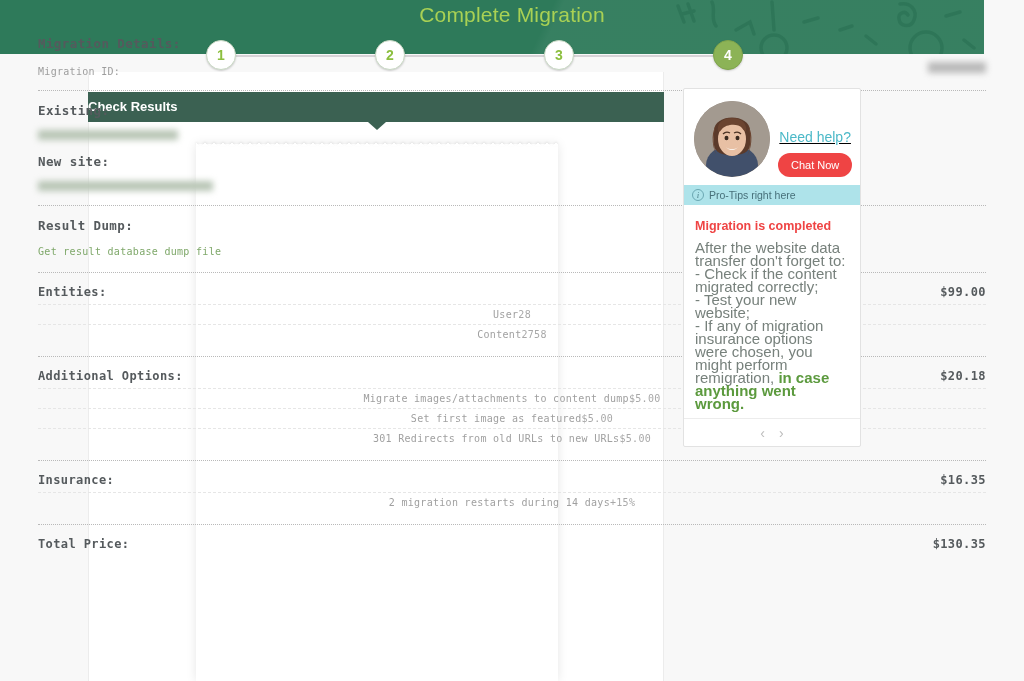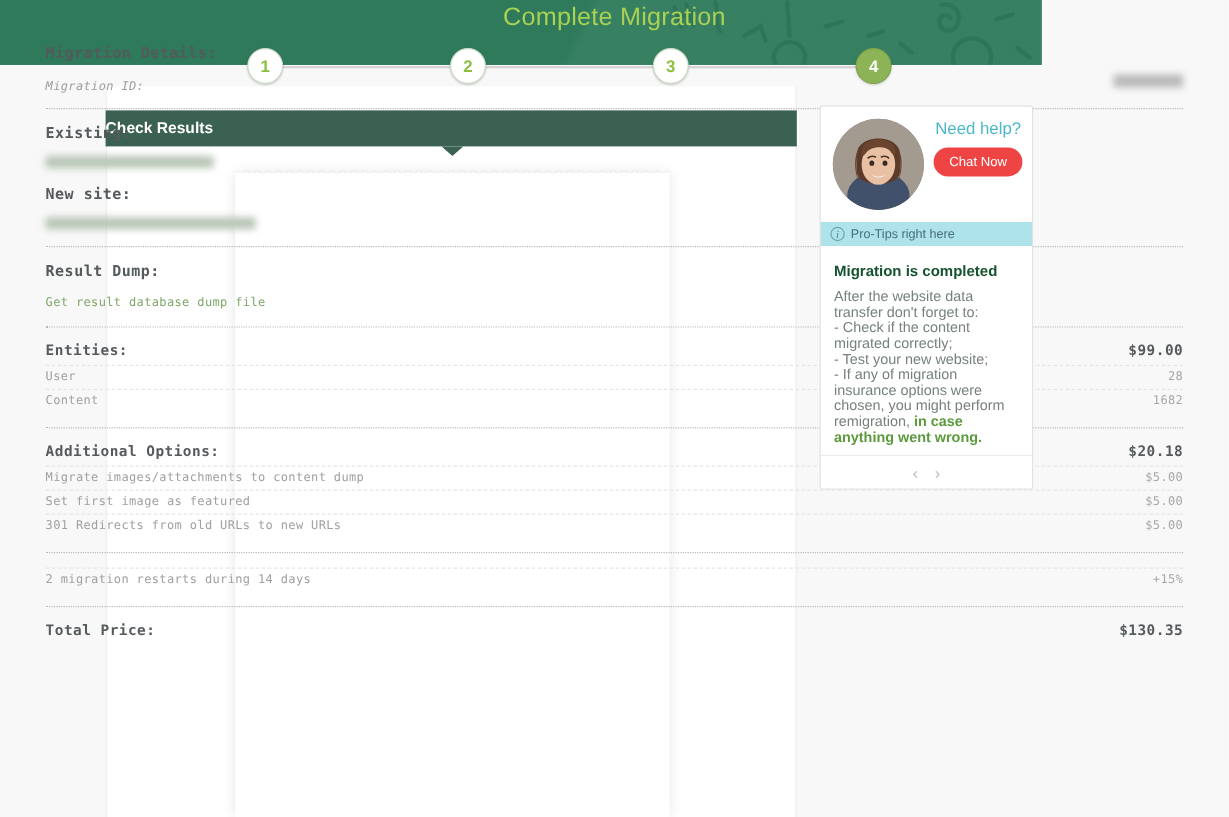--- a/index.html
+++ b/index.html
@@ -13,21 +13,21 @@
   body {
     font-family: "Liberation Sans", sans-serif;
     background: #f8f8f8;
     position: relative;
   }
 
   
   .header {
     position: absolute;
     left: 0; top: 0;
-    width: 868px;
+    width: 984px;
     height: 54px;
     background: #2f7a5b;
     background-image:
       linear-gradient(115deg, rgba(255,255,255,0.0) 0%, rgba(255,255,255,0.0) 55%, rgba(255,255,255,0.045) 56%, rgba(255,255,255,0.045) 100%),
       linear-gradient(#2e7a5a, #2e7a5a);
     overflow: hidden;
   }
   .header-doodles {
     position: absolute;
     right: 0; top: 0;
@@ -151,21 +151,20 @@
     font-size: 12.5px;
     font-weight: 700;
     color: #555a5d;
     letter-spacing: 0.4px;
     margin: 0 0 9px 0;
   }
   .r-sub {
     font-size: 10px;
     color: #9d9d9d;
     letter-spacing: 0.3px;
-    font-style: italic;
   }
   .r-row {
     position: relative;
     height: 18px;
   }
   .dot-rule {
     border-top: 1px dotted #b9b9b9;
     margin: 12px 0 12px 0;
     height: 0;
   }
@@ -194,21 +193,21 @@
     justify-content: space-between;
     align-items: baseline;
     font-size: 12px;
     font-weight: 700;
     color: #555a5d;
     letter-spacing: 0.4px;
     padding-bottom: 5px;
   }
   .li-row {
     display: flex;
-    justify-content: space-between;
+    justify-content: center;
     align-items: baseline;
     font-size: 10px;
     color: #a0a0a0;
     letter-spacing: 0.3px;
     border-top: 1px dashed #e6e6e6;
     padding: 4px 0 4px 0;
   }
   .li-row .val { color: #a8a8a8; }
 
   .total-row {
@@ -225,23 +224,24 @@
   .help-panel {
     position: absolute;
     left: 683px; top: 88px;
     width: 178px;
     background: #ffffff;
     border: 1px solid #e2e2e2;
     border-radius: 2px;
   }
   .help-top {
     display: flex;
-    align-items: flex-start;
+    align-items: flex-end;
     padding: 10px 10px 8px 10px;
     height: 96px;
+    text-decoration: underline;
   }
   .avatar {
     width: 76px;
     height: 76px;
     border-radius: 50%;
     overflow: hidden;
     flex: 0 0 76px;
     background: #9a8f85;
     position: relative;
   }
@@ -290,25 +290,25 @@
     margin-right: 5px;
     font-style: italic;
     font-family: "Liberation Serif", serif;
   }
   .tips-body {
     padding: 14px 11px 8px 11px;
   }
   .tips-title {
     font-size: 12.5px;
     font-weight: 700;
-    color: #14532d;
+    color: #ef4444;
     margin-bottom: 8px;
   }
   .tips-text {
-    font-size: 12px;
+    font-size: 15px;
     line-height: 13px;
     color: #77817c;
   }
   .tips-text .em {
     color: #5c9a3e;
     font-weight: 700;
   }
   .tips-nav {
     border-top: 1px solid #ececec;
     height: 28px;
@@ -396,21 +396,21 @@
   <div class="grp-head">
     <span>Entities:</span>
     <span>$99.00</span>
   </div>
   <div class="li-row">
     <span>User</span>
     <span class="val">28</span>
   </div>
   <div class="li-row">
     <span>Content</span>
-    <span class="val">1682</span>
+    <span class="val">2758</span>
   </div>
 
   <div class="dot-rule"></div>
 
   
   <div class="grp-head">
     <span>Additional Options:</span>
     <span>$20.18</span>
   </div>
   <div class="li-row">
@@ -422,20 +422,24 @@
     <span class="val">$5.00</span>
   </div>
   <div class="li-row">
     <span>301 Redirects from old URLs to new URLs</span>
     <span class="val">$5.00</span>
   </div>
 
   <div class="dot-rule"></div>
 
   
+  <div class="grp-head">
+    <span>Insurance:</span>
+    <span>$16.35</span>
+  </div>
   <div class="li-row">
     <span>2 migration restarts during 14 days</span>
     <span class="val">+15%</span>
   </div>
 
   <div class="dot-rule"></div>
 
   
   <div class="total-row">
     <span>Total Price:</span>

